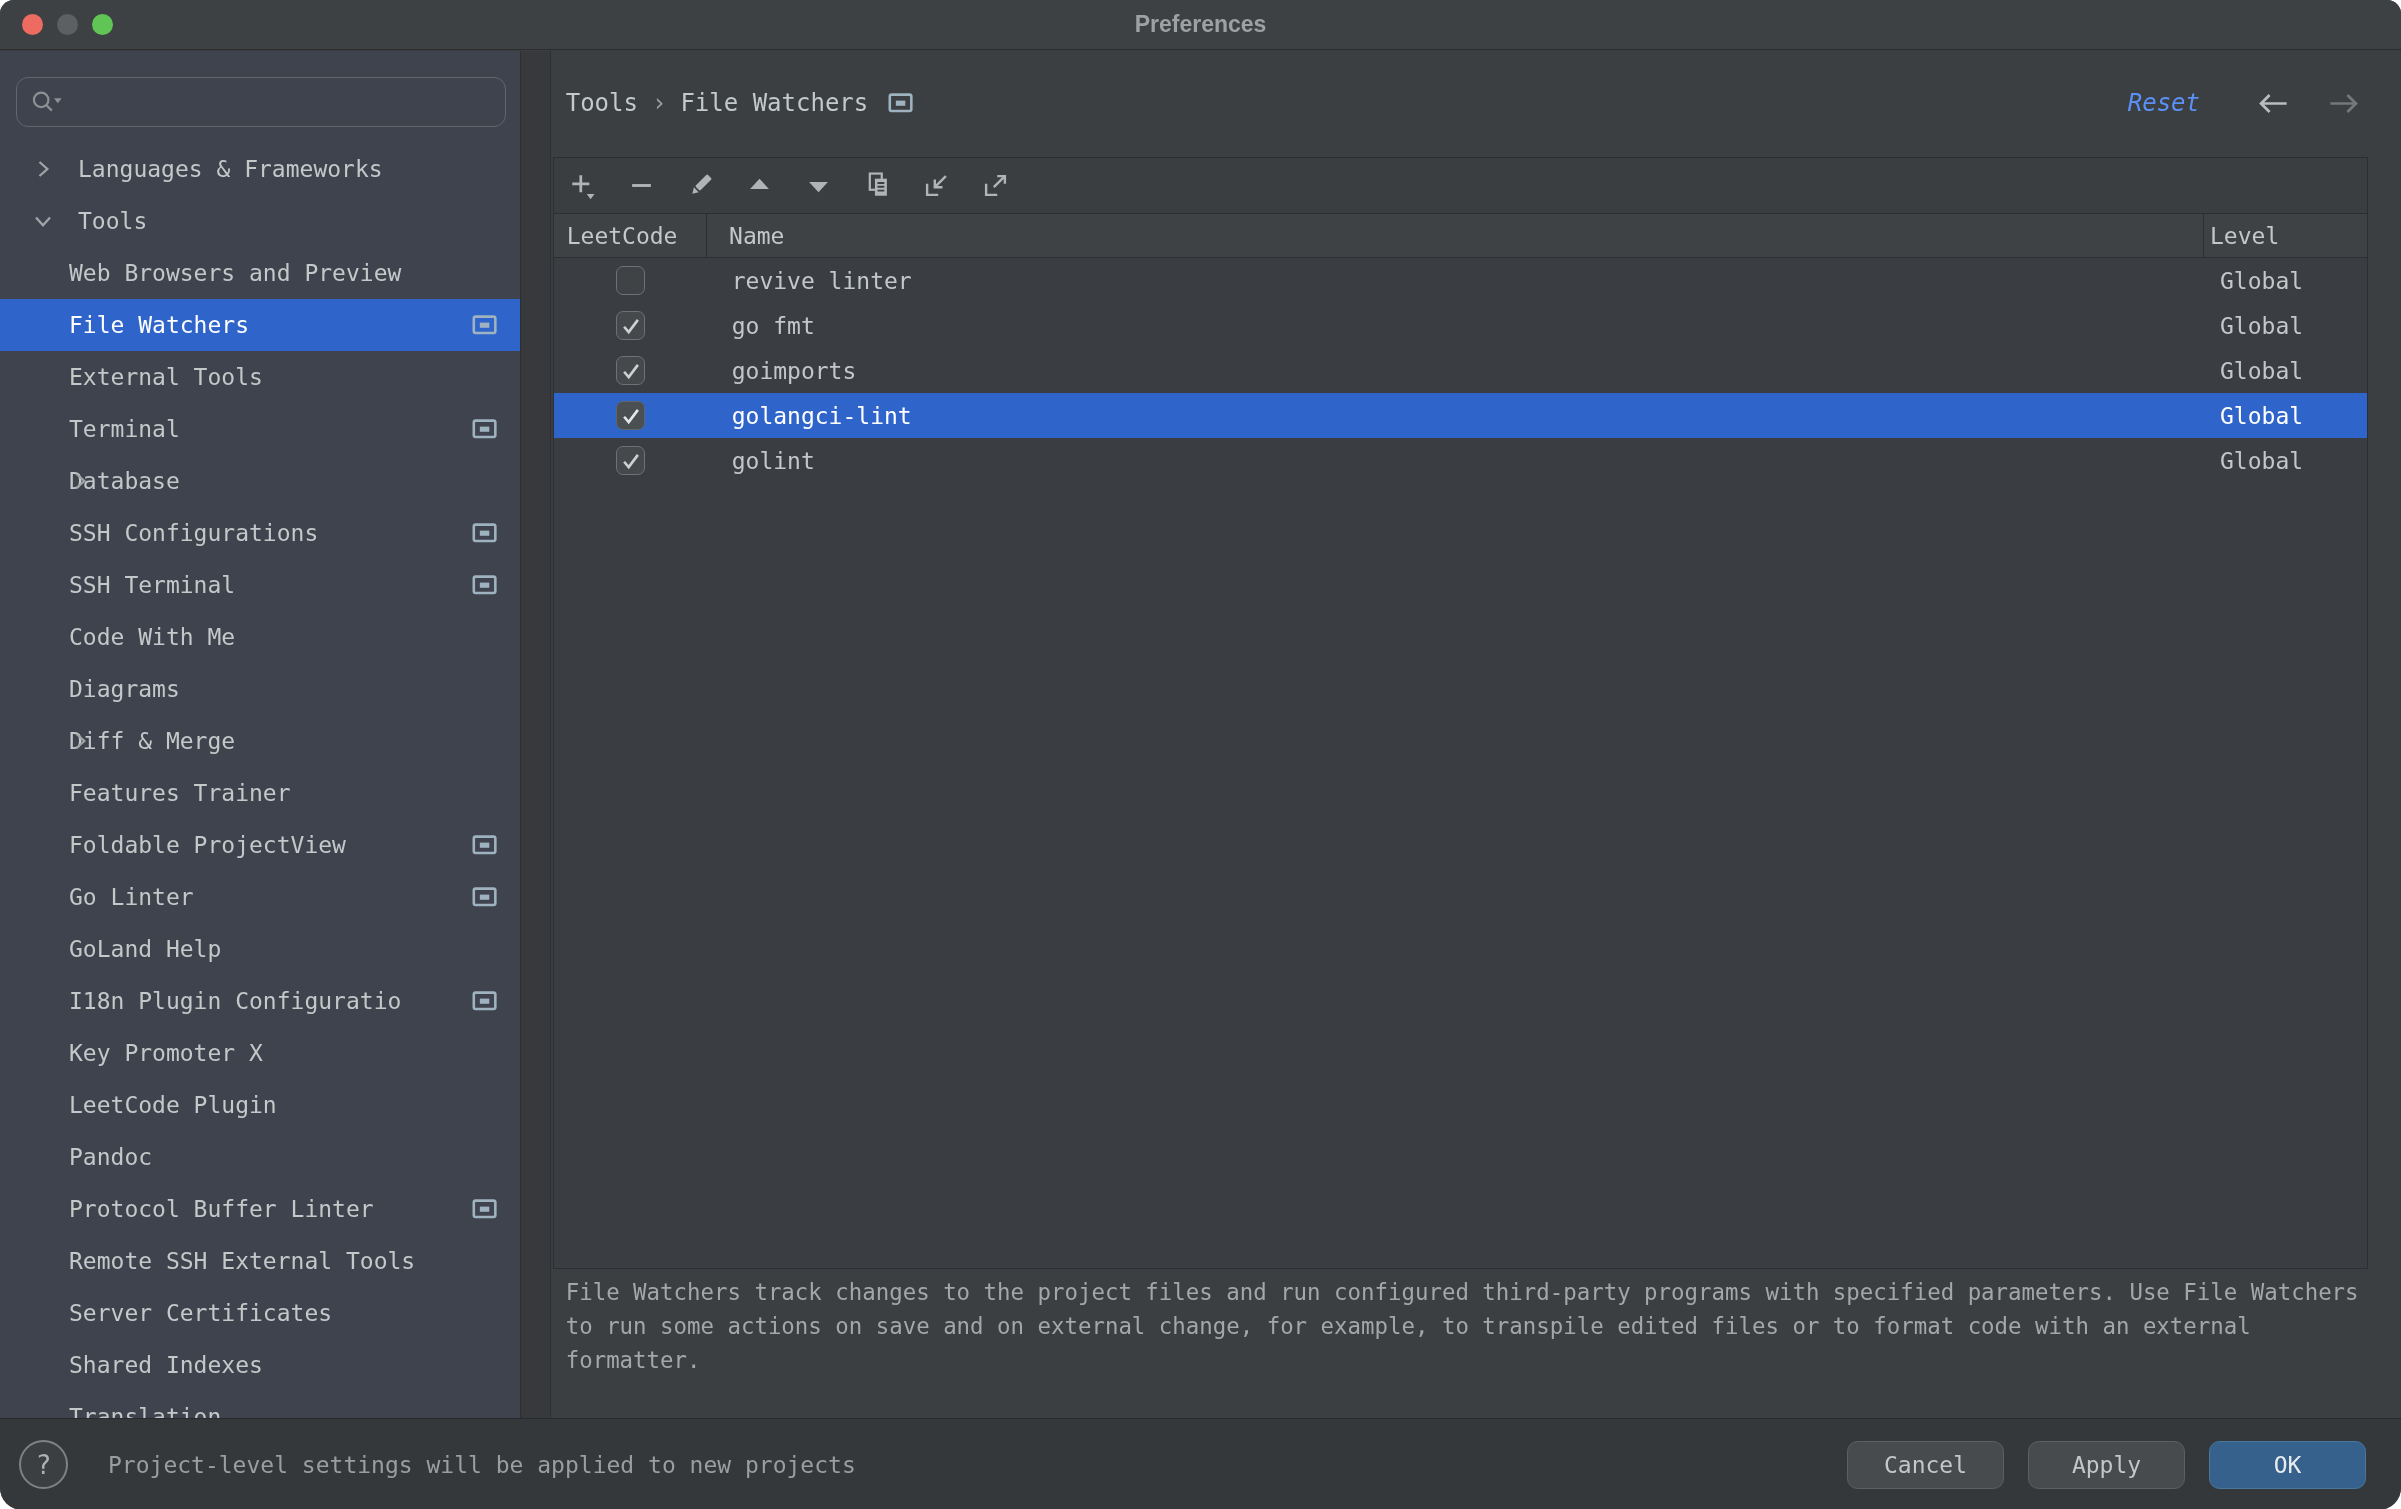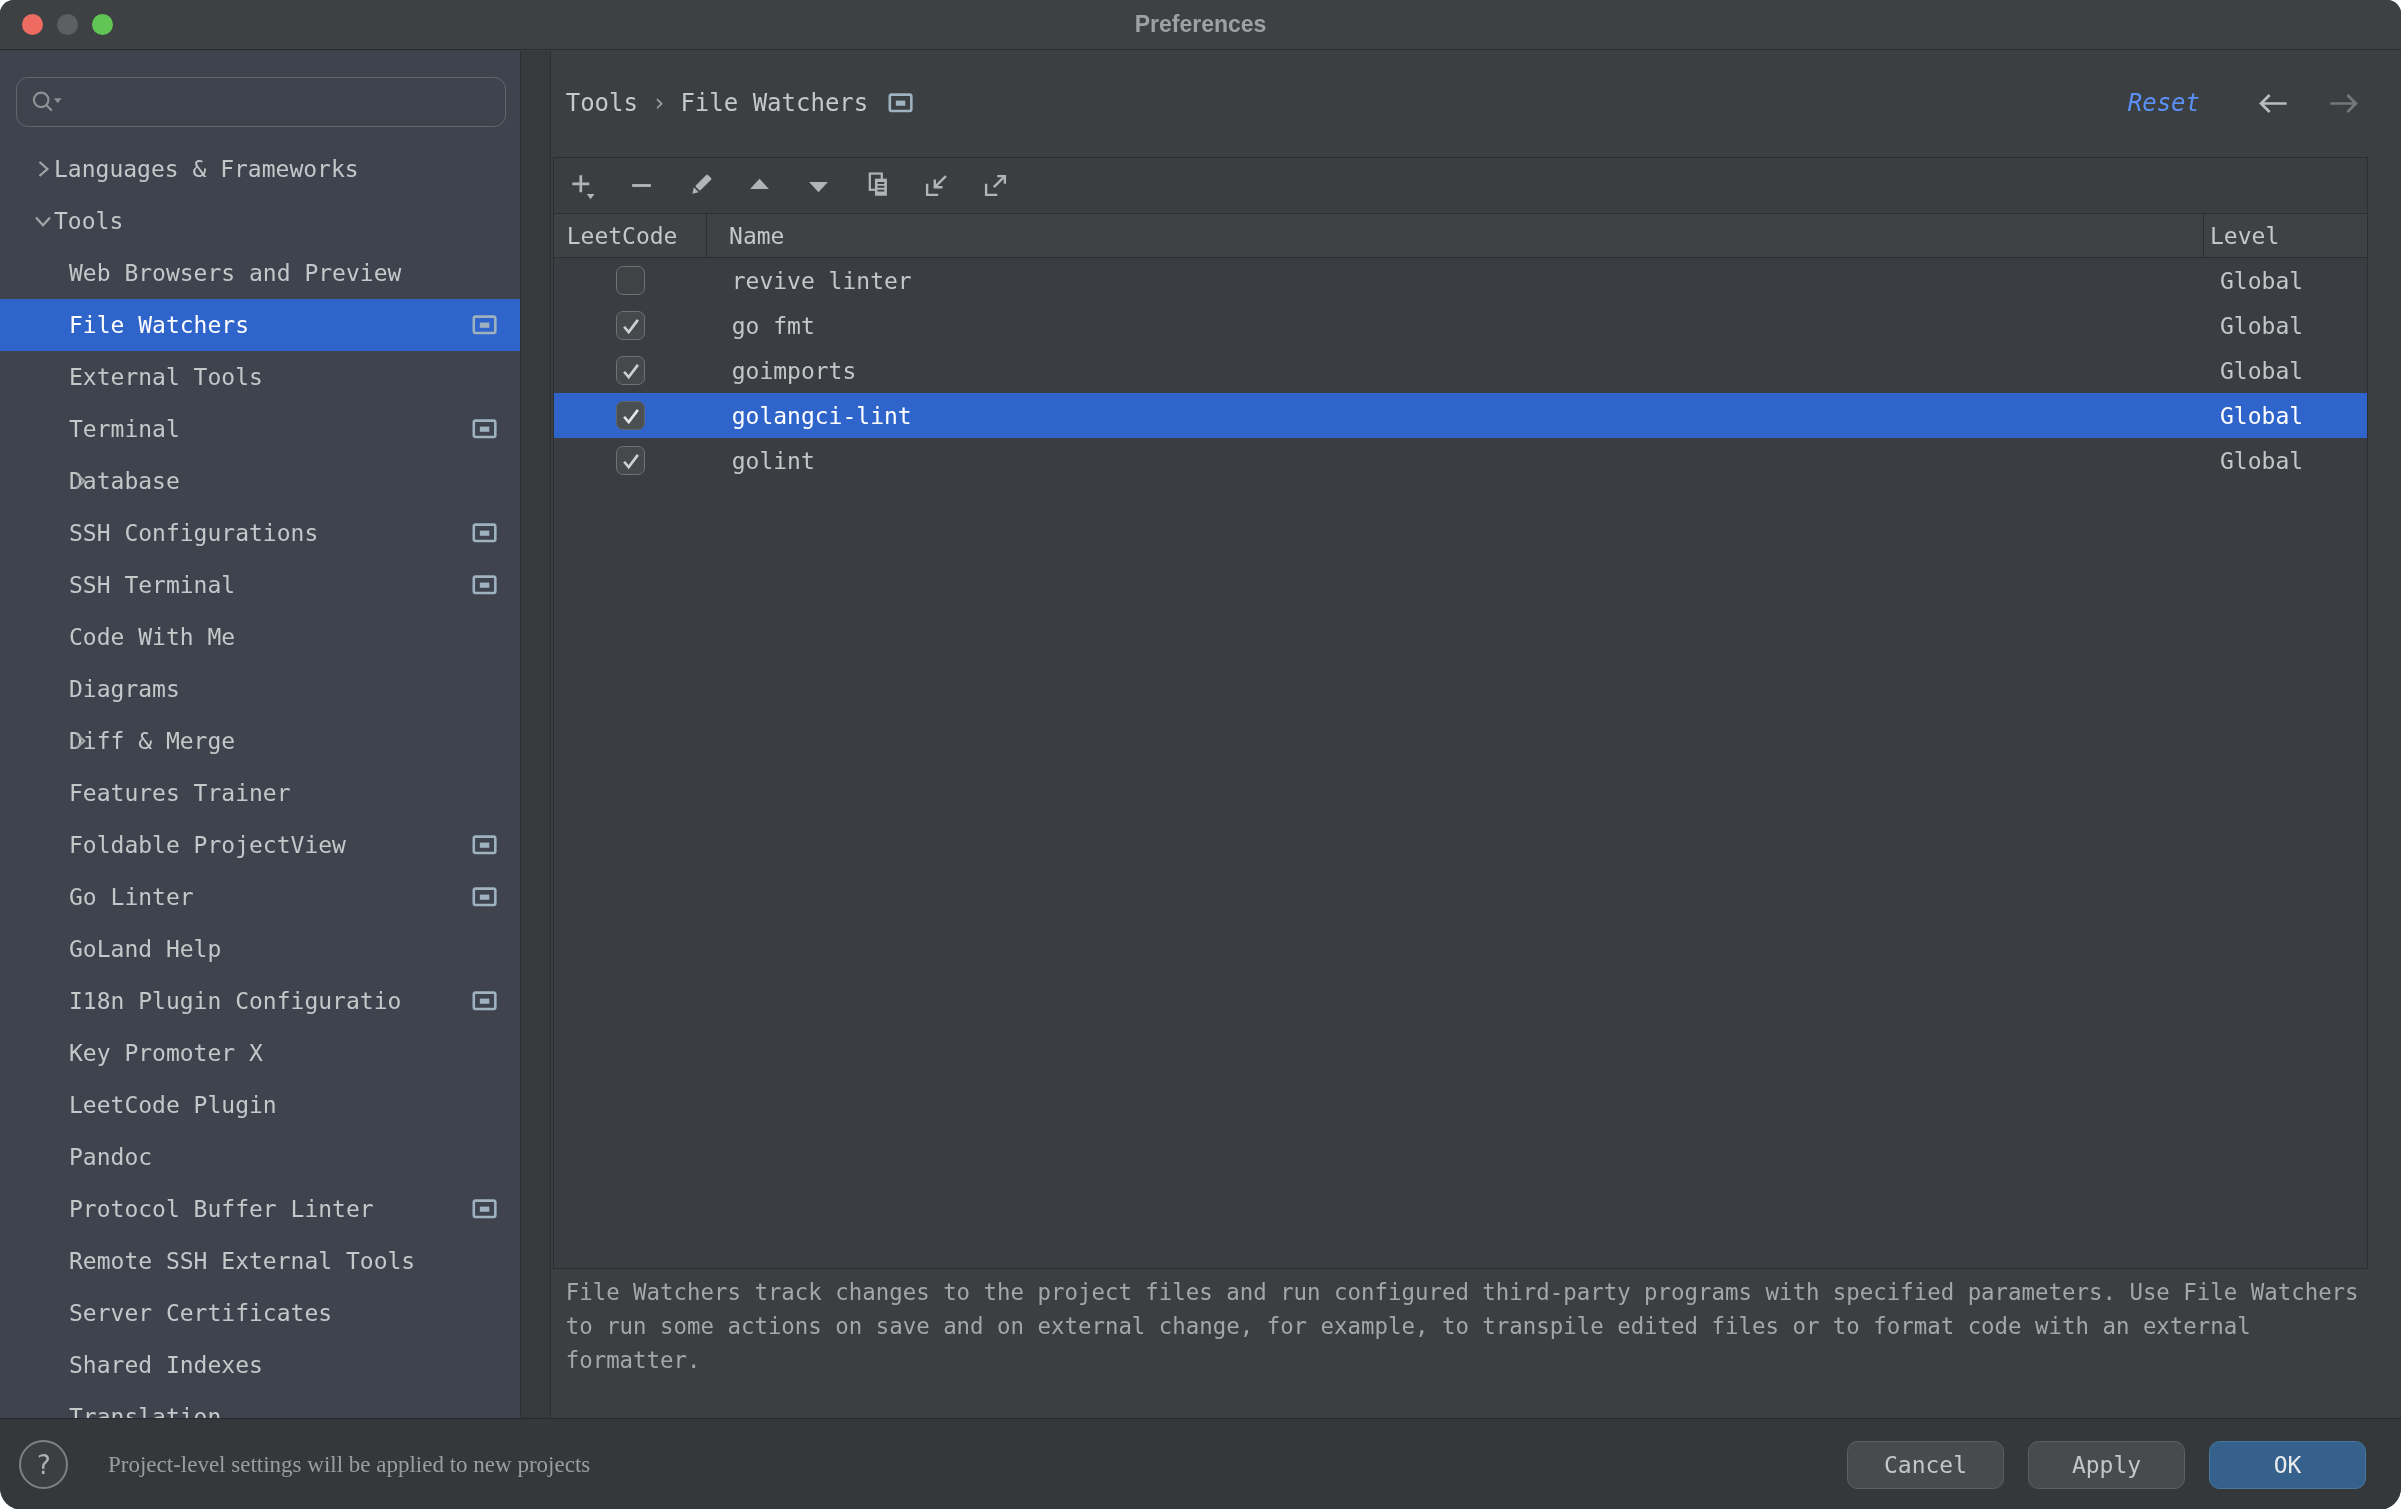--- a/index.html
+++ b/index.html
@@ -36,21 +36,21 @@
   .mag{width:38px;height:29px;display:flex;align-items:center;}
   .search-input{
     flex:1;background:transparent;border:none;outline:none;color:#c3c8c9;
     font-family:inherit;font-size:23px;height:35px;min-width:0;
   }
   .sb-items{position:absolute;top:92px;left:0;right:0;}
   .sb-item{
     height:52px;display:flex;align-items:center;position:relative;
     color:#c3c8c9;font-size:23px;padding-left:69px;white-space:nowrap;cursor:default;
   }
-  .sb-item.lv0{padding-left:54px;}
+  .sb-item.lv0{padding-left:78px;}
   .sb-item .chev{position:absolute;left:66px;top:12px;width:28px;height:28px;}
   .sb-item.lv0 .chev{left:29px;}
   .sb-item.selected{background:#2f65ca;color:#ffffff;}
   .sb-item .screen{position:absolute;right:22.4px;top:14.7px;width:26px;height:22.4px;}
   .sb-item.truncated .sb-label{max-width:24ch;overflow:hidden;}
   
   .crumbs{position:absolute;left:14.7px;top:26px;height:52px;display:flex;align-items:center;gap:14px;
           font-size:24px;color:#c4c9ca;}
   .crumbs .sep{color:#9a9ea0;}
   .crumb-screen{width:28px;height:22.4px;display:flex;align-items:center;margin-left:5.2px;}
@@ -84,21 +84,21 @@
   
   .footer{
     position:absolute;left:0;right:0;bottom:0;height:91px;background:#34383b;
     border-top:1.7px solid #282a2c;display:flex;align-items:center;
   }
   .help{
     margin-left:19px;width:45px;height:45px;border-radius:50%;border:2.6px solid #7e8285;
     color:#aeb1b3;background:#3b3f42;display:flex;align-items:center;justify-content:center;
     font-size:26px;cursor:pointer;flex:none;
   }
-  .status{margin-left:40px;color:#9a9ea0;font-size:23px;font-family:Liberation Serif, serif;}
+  .status{margin-left:40px;color:#9a9ea0;font-size:23px;}
   .btns{margin-left:auto;margin-right:35px;display:flex;gap:24px;}
   .btn{
     min-width:157px;height:48px;border-radius:10.4px;box-sizing:border-box;
     display:flex;align-items:center;justify-content:center;font-size:23px;
     background:#474b4e;border:1.7px solid #5c6063;color:#c3c7c8;cursor:pointer;
   }
   .btn.primary{background:#35618c;border-color:#49789f;color:#e9ebec;}
 </style>
 </head>
 <body>

